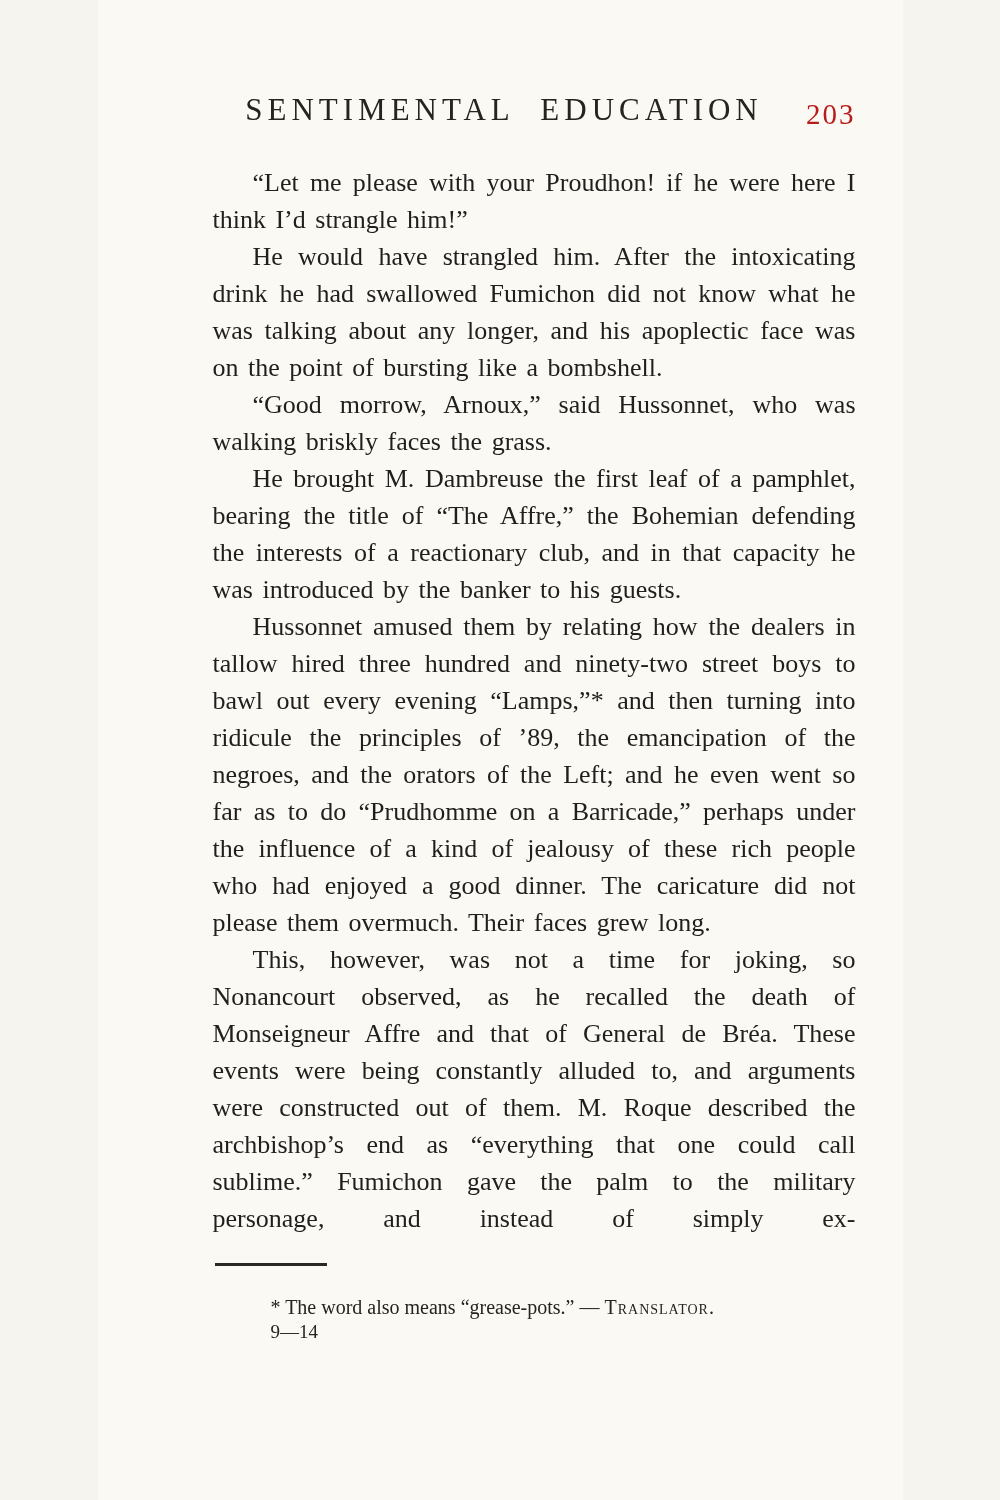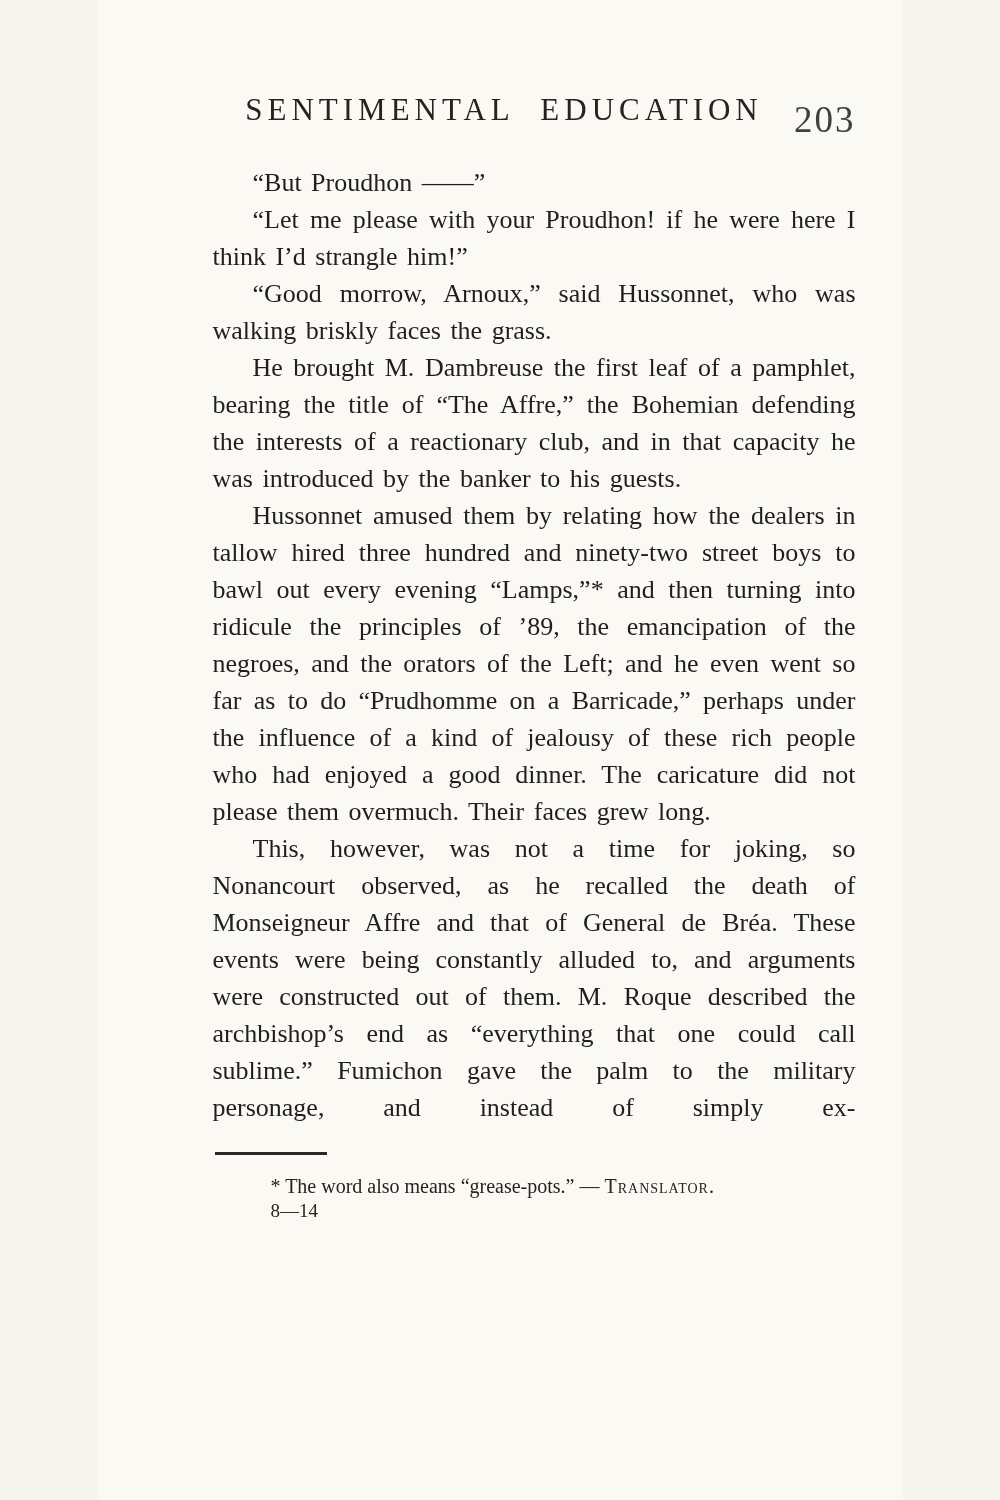--- a/index.html
+++ b/index.html
@@ -30,23 +30,23 @@
     font-size: 31px;
     letter-spacing: 5px;
     word-spacing: 14px;
     color: #26241f;
     padding-right: 60px;
   }
   .page-number {
     position: absolute;
     right: 0;
     top: 6px;
-    font-size: 37px;
+    font-size: 29px;
     letter-spacing: 2px;
-    color: #404040;
+    color: #b91c1c;
     margin-left: 7px;
   }
   .body-text {
     font-size: 26px;
     line-height: 37px;
     text-align: justify;
   }
   .body-text p {
     margin: 0;
     text-indent: 40px;
@@ -56,21 +56,21 @@
     text-align-last: justify;
   }
   .footnote-rule {
     width: 112px;
     height: 3px;
     background: #2a2824;
     margin-top: 26px;
     margin-left: 2px;
   }
   .footnote {
-    margin-top: 18px;
+    margin-top: 28px;
     margin-left: 58px;
     font-size: 20px;
     line-height: 26px;
     color: #26241f;
   }
   .smallcaps {
     font-variant: small-caps;
     letter-spacing: 1px;
   }
   .signature-mark {
@@ -84,29 +84,29 @@
 <body>
 
 <div class="page">
 
   <header class="page-header">
     <span class="running-title">SENTIMENTAL EDUCATION</span>
     <span class="page-number">203</span>
   </header>
 
   <main class="body-text">
-    <p>“But Proudhon ——”</p>
     <p>“Let me please with your Proudhon! if he were here I think I’d strangle him!”</p>
+    <p>He would have strangled him.  After the intoxicating drink he had swallowed Fumichon did not know what he was talking about any longer, and his apoplectic face was on the point of bursting like a bombshell.</p>
     <p>“Good morrow, Arnoux,” said Hussonnet, who was walking briskly faces the grass.</p>
     <p>He brought M. Dambreuse the first leaf of a pamphlet, bearing the title of “The Affre,” the Bohemian defending the interests of a reactionary club, and in that capacity he was introduced by the banker to his guests.</p>
     <p>Hussonnet amused them by relating how the dealers in tallow hired three hundred and ninety-two street boys to bawl out every evening “Lamps,”* and then turning into ridicule the principles of ’89, the emancipation of the negroes, and the orators of the Left; and he even went so far as to do “Prudhomme on a Barricade,” perhaps under the influence of a kind of jealousy of these rich people who had enjoyed a good dinner.  The caricature did not please them overmuch.  Their faces grew long.</p>
     <p class="cont">This, however, was not a time for joking, so Nonancourt observed, as he recalled the death of Monseigneur Affre and that of General de Bréa. These events were being constantly alluded to, and arguments were constructed out of them.  M. Roque described the archbishop’s end as “everything that one could call sublime.”  Fumichon gave the palm to the military personage, and instead of simply ex-</p>
   </main>
 
   <div class="footnote-rule"></div>
 
   <div class="footnote">
     <span>* The word also means “grease-pots.” — </span><span class="smallcaps">Translator.</span>
   </div>
 
-  <div class="signature-mark">8—14</div>
+  <div class="signature-mark">9—14</div>
 
 </div>
 
 </body></html>

